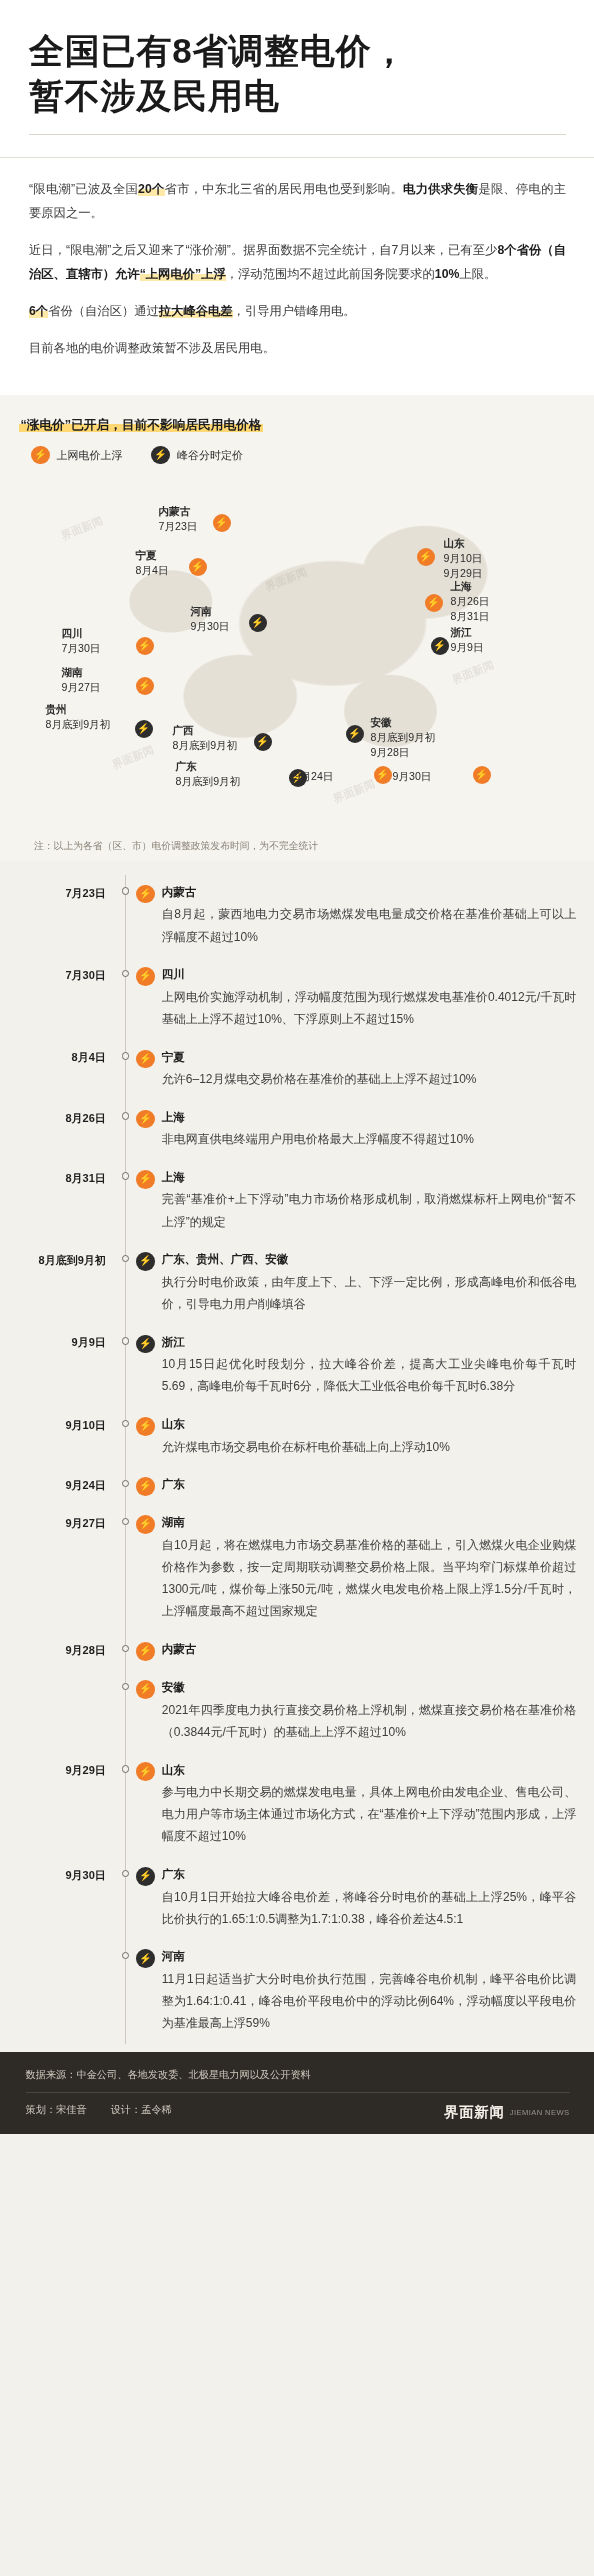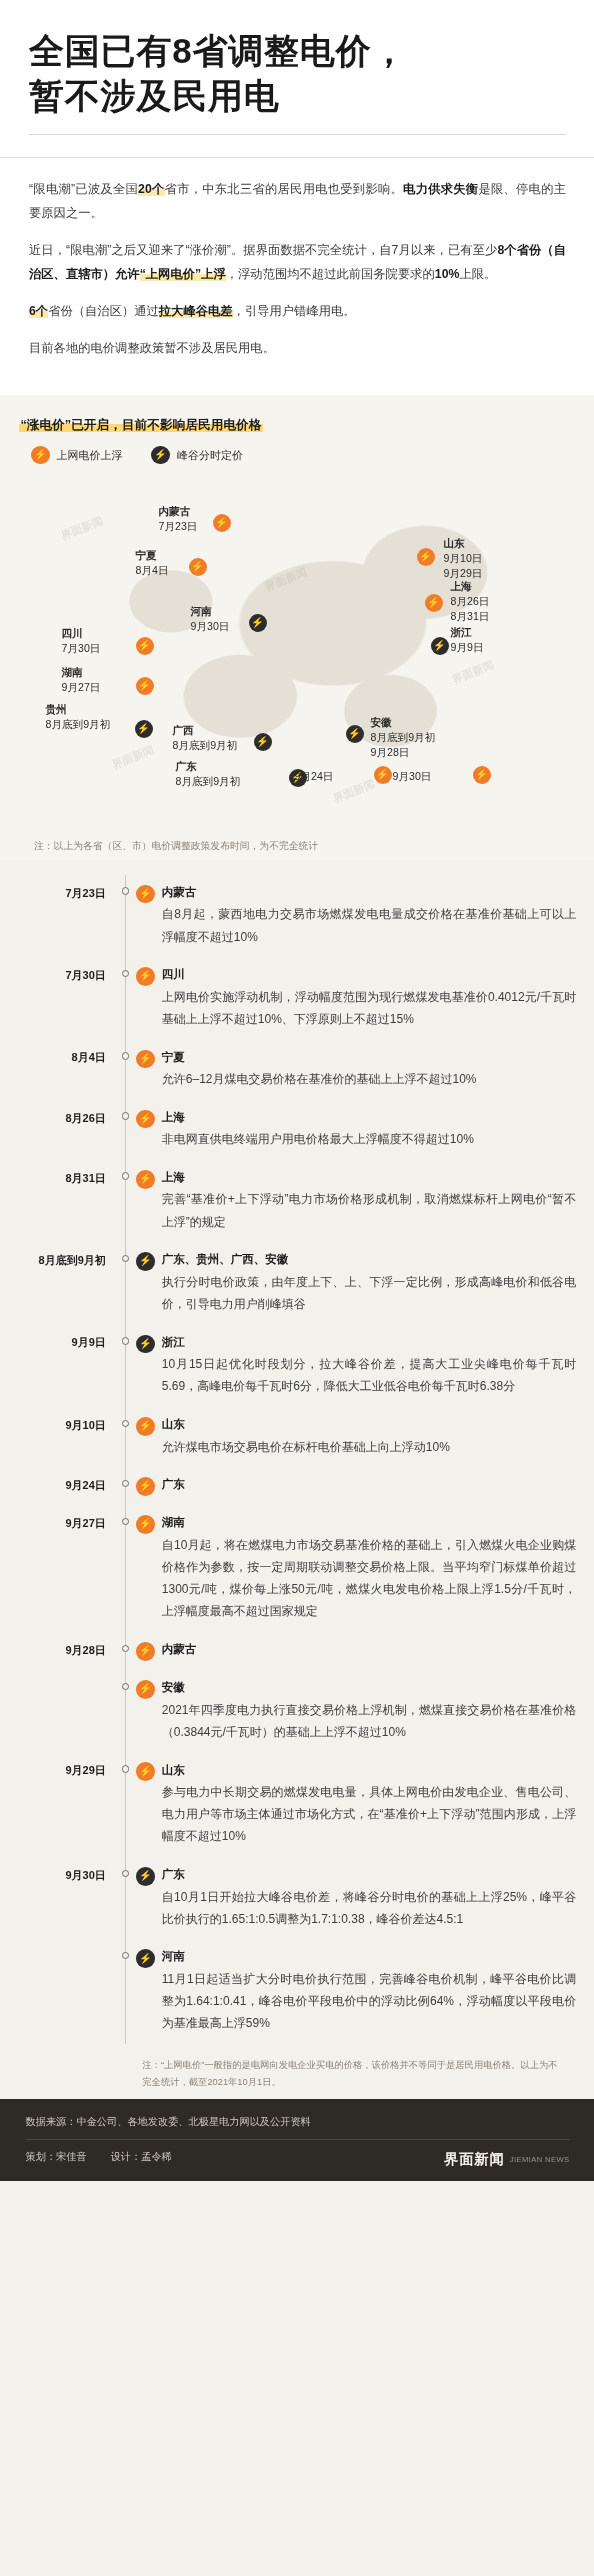--- a/index.html
+++ b/index.html
@@ -534,21 +534,20 @@
           <span class="line"></span>
           <span class="tl-dot"></span>
         </div>
       <div class="tl-icon"><span class="badge peak">⚡</span></div>
       <div class="tl-body">
         <span class="tl-prov">河南</span>
         <div class="tl-text">11月1日起适当扩大分时电价执行范围，完善峰谷电价机制，峰平谷电价比调整为1.64:1:0.41，峰谷电价平段电价中的浮动比例64%，浮动幅度以平段电价为基准最高上浮59%</div>
       </div>
     </div>
 
-    <div class="tl-note">注：“上网电价”一般指的是电网向发电企业买电的价格，该价格并不等同于是居民用电价格。以上为不完全统计，截至2021年10月1日。</div>
   </div>
 
   <div class="footer">
     <div class="src">数据来源：中金公司、各地发改委、北极星电力网以及公开资料</div>
     <div class="credits">
       <span>策划：宋佳音</span>
       <span>设计：孟令稀</span>
       <span class="brand">
         <span class="brand-mark">界面新闻</span>
         <span class="brand-sub">JIEMIAN NEWS</span>

